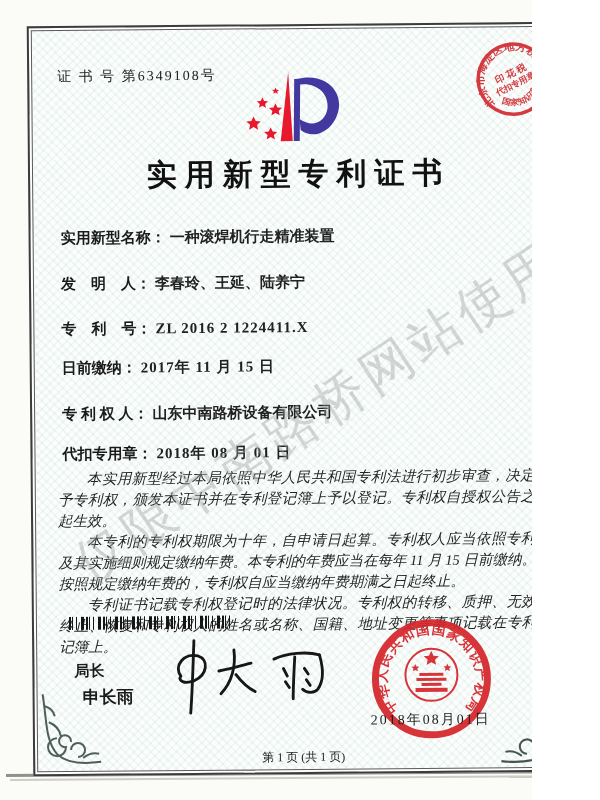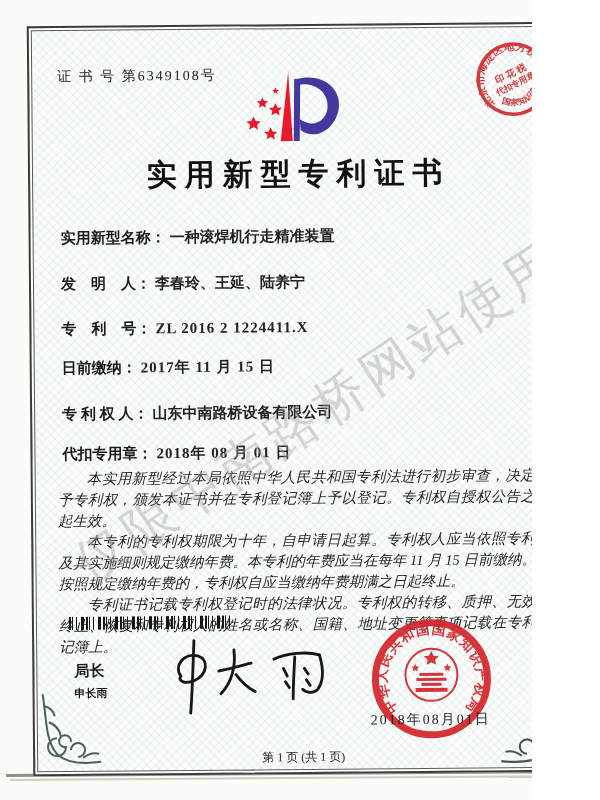--- a/index.html
+++ b/index.html
@@ -23,21 +23,21 @@
   .field{position:absolute;left:30px;font-size:15px;white-space:nowrap;}
   .field .lb{font-weight:bold;color:#1a1a1a;}
   .field .vl{font-family:"Liberation Sans","DejaVu Sans",sans-serif;font-weight:bold;color:#222;margin-left:4px;}
   .field.serif-val .vl{font-family:"Liberation Serif",serif;font-weight:bold;letter-spacing:1px;}
   .body-text{position:absolute;left:25px;top:441px;width:492px;font-size:14.5px;line-height:21px;
              font-style:italic;color:#242424;text-align:justify;}
   .body-text p{margin:0;text-indent:2em;}
   .barcode{position:absolute;left:35px;top:589px;width:162px;height:13px;
            background-image:repeating-linear-gradient(90deg,#161616 0 2px,transparent 2px 3px,#161616 3px 4px,transparent 4px 7px,#161616 7px 8px,transparent 8px 12px,#161616 12px 15px,transparent 15px 17px);}
   .juzhang{position:absolute;left:40px;top:634px;font-size:15px;font-weight:bold;font-family:Liberation Sans, sans-serif;}
-  .signer-name{position:absolute;left:40px;top:658px;font-size:11px;font-weight:bold;font-family:"Liberation Sans",sans-serif;}
+  .signer-name{position:absolute;left:48px;top:658px;font-size:17px;font-weight:bold;font-family:"Liberation Sans",sans-serif;}
   .signature{position:absolute;left:118px;top:606px;}
   .seal{position:absolute;left:335px;top:592px;opacity:.93;}
   .seal-date{position:absolute;left:336px;top:686px;font-size:14px;letter-spacing:2px;color:#1e1e1e;z-index:7;}
   .footer{position:absolute;left:0;top:723px;width:100%;text-align:center;font-size:12px;color:#222;}
   .tax-stamp{position:absolute;left:445px;top:16px;transform:rotate(-26deg);opacity:.88;z-index:6;}
   .watermark{position:absolute;left:-34px;top:352px;width:640px;text-align:center;z-index:9;
              transform:rotate(-33deg);font-size:52px;letter-spacing:5px;color:rgba(158,162,160,0.42);
              font-family:"Liberation Serif",serif;pointer-events:none;white-space:nowrap;}
   .corner-orn{position:absolute;z-index:3;}
   .corner-orn.bl{left:2px;bottom:6px;}

